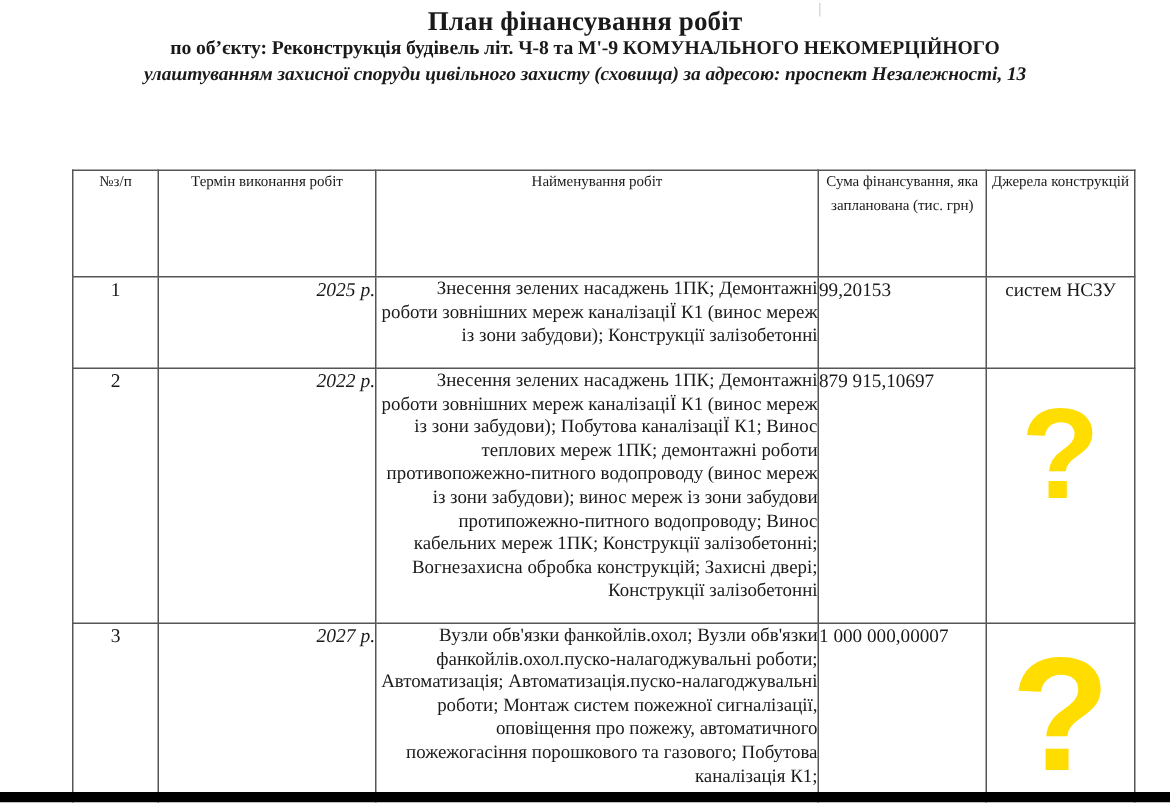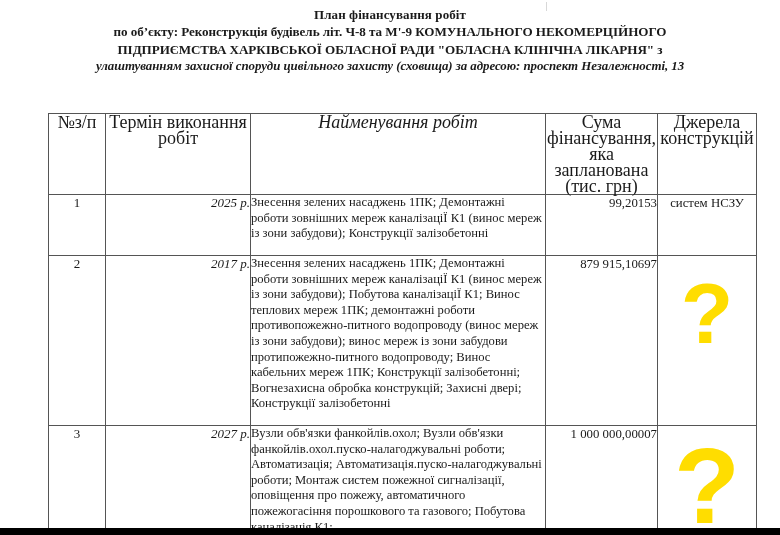--- a/index.html
+++ b/index.html
@@ -27,21 +27,21 @@
   
   .title-block {
     position: absolute;
     left: 0;
     top: 6px;
     width: 780px;
     text-align: center;
   }
   .title-main {
     font-weight: bold;
-    font-size: 13px;
+    font-size: 18px;
     line-height: 17px;
     letter-spacing: 0.1px;
   }
   .title-line {
     font-weight: bold;
     font-size: 13.2px;
     line-height: 17.5px;
     padding: 0 6px;
     letter-spacing: -0.05px;
   }
@@ -74,52 +74,52 @@
   col.c-term  { width: 145px; }
   col.c-name  { width: 295px; }
   col.c-sum   { width: 112px; }
   col.c-src   { width: 99px; }
 
   
   .hdr {
     height: 70px;
     text-align: center;
     vertical-align: middle;
-    font-size: 18px;
+    font-size: 10px;
     line-height: 16px;
     padding: 2px 3px;
   }
   .hdr-num { vertical-align: top; padding-top: 5px; }
   .hdr-term { vertical-align: top; padding-top: 5px; }
-  .hdr-name { vertical-align: middle; font-style: italic; }
+  .hdr-name { vertical-align: middle; }
   .hdr-sum  { vertical-align: middle; padding: 2px 2px; }
   .hdr-src  { vertical-align: top; padding-top: 5px; }
 
   
   .c-n {
     text-align: center;
     font-size: 13px;
     padding-top: 5px;
     line-height: 16px;
   }
   .c-t {
     text-align: right;
     font-size: 13px;
     padding-top: 5px;
     line-height: 16px;
     font-style: italic;
   }
   .c-w {
-    text-align: left;
+    text-align: right;
     font-size: 12.6px;
     line-height: 15.6px;
     padding: 4px 6px 5px 6px;
   }
   .c-s {
-    text-align: right;
+    text-align: left;
     font-size: 12.8px;
     padding-top: 5px;
     line-height: 16px;
   }
   .c-src {
     text-align: center;
     vertical-align: middle;
     font-size: 12.8px;
     line-height: 16px;
     position: relative;
@@ -185,21 +185,20 @@
 </head>
 <body>
 
 <div id="page">
 
   <div class="scan-mark"></div>
 
   <div class="title-block">
     <div class="title-main">План фінансування робіт</div>
     <div class="title-line l2">по об’єкту: Реконструкція будівель літ. Ч-8 та М'-9 КОМУНАЛЬНОГО НЕКОМЕРЦІЙНОГО</div>
-    <div class="title-line l3">ПІДПРИЄМСТВА ХАРКІВСЬКОЇ ОБЛАСНОЇ РАДИ "ОБЛАСНА КЛІНІЧНА ЛІКАРНЯ" з</div>
     <div class="title-line l4">улаштуванням захисної споруди цивільного захисту (сховища) за адресою: проспект Незалежності, 13</div>
   </div>
 
   <div class="tbl-wrap">
     <table class="fin">
       <colgroup>
         <col class="c-num">
         <col class="c-term">
         <col class="c-name">
         <col class="c-sum">
@@ -219,21 +218,21 @@
         <tr class="r1">
           <td class="c-n">1</td>
           <td class="c-t">2025 р.</td>
           <td class="c-w">Знесення зелених насаджень 1ПК; Демонтажні роботи зовнішних мереж каналізаціЇ К1 (винос мереж із зони забудови); Конструкції залізобетонні</td>
           <td class="c-s">99,20153</td>
           <td class="c-src">систем НСЗУ</td>
         </tr>
 
         <tr class="r2">
           <td class="c-n">2</td>
-          <td class="c-t">2017 р.</td>
+          <td class="c-t">2022 р.</td>
           <td class="c-w">Знесення зелених насаджень 1ПК; Демонтажні роботи зовнішних мереж каналізаціЇ К1 (винос мереж із зони забудови); Побутова каналізаціЇ К1; Винос теплових мереж 1ПК; демонтажні роботи противопожежно-питного водопроводу (винос мереж із зони забудови); винос мереж із зони забудови протипожежно-питного водопроводу; Винос кабельних мереж 1ПК; Конструкції залізобетонні; Вогнезахисна обробка конструкцій; Захисні двері; Конструкції залізобетонні</td>
           <td class="c-s">879 915,10697</td>
           <td class="c-src-top">
             <span class="qmark qmark-2">?</span>
           </td>
         </tr>
 
         <tr class="r3">
           <td class="c-n">3</td>
           <td class="c-t">2027 р.</td>

